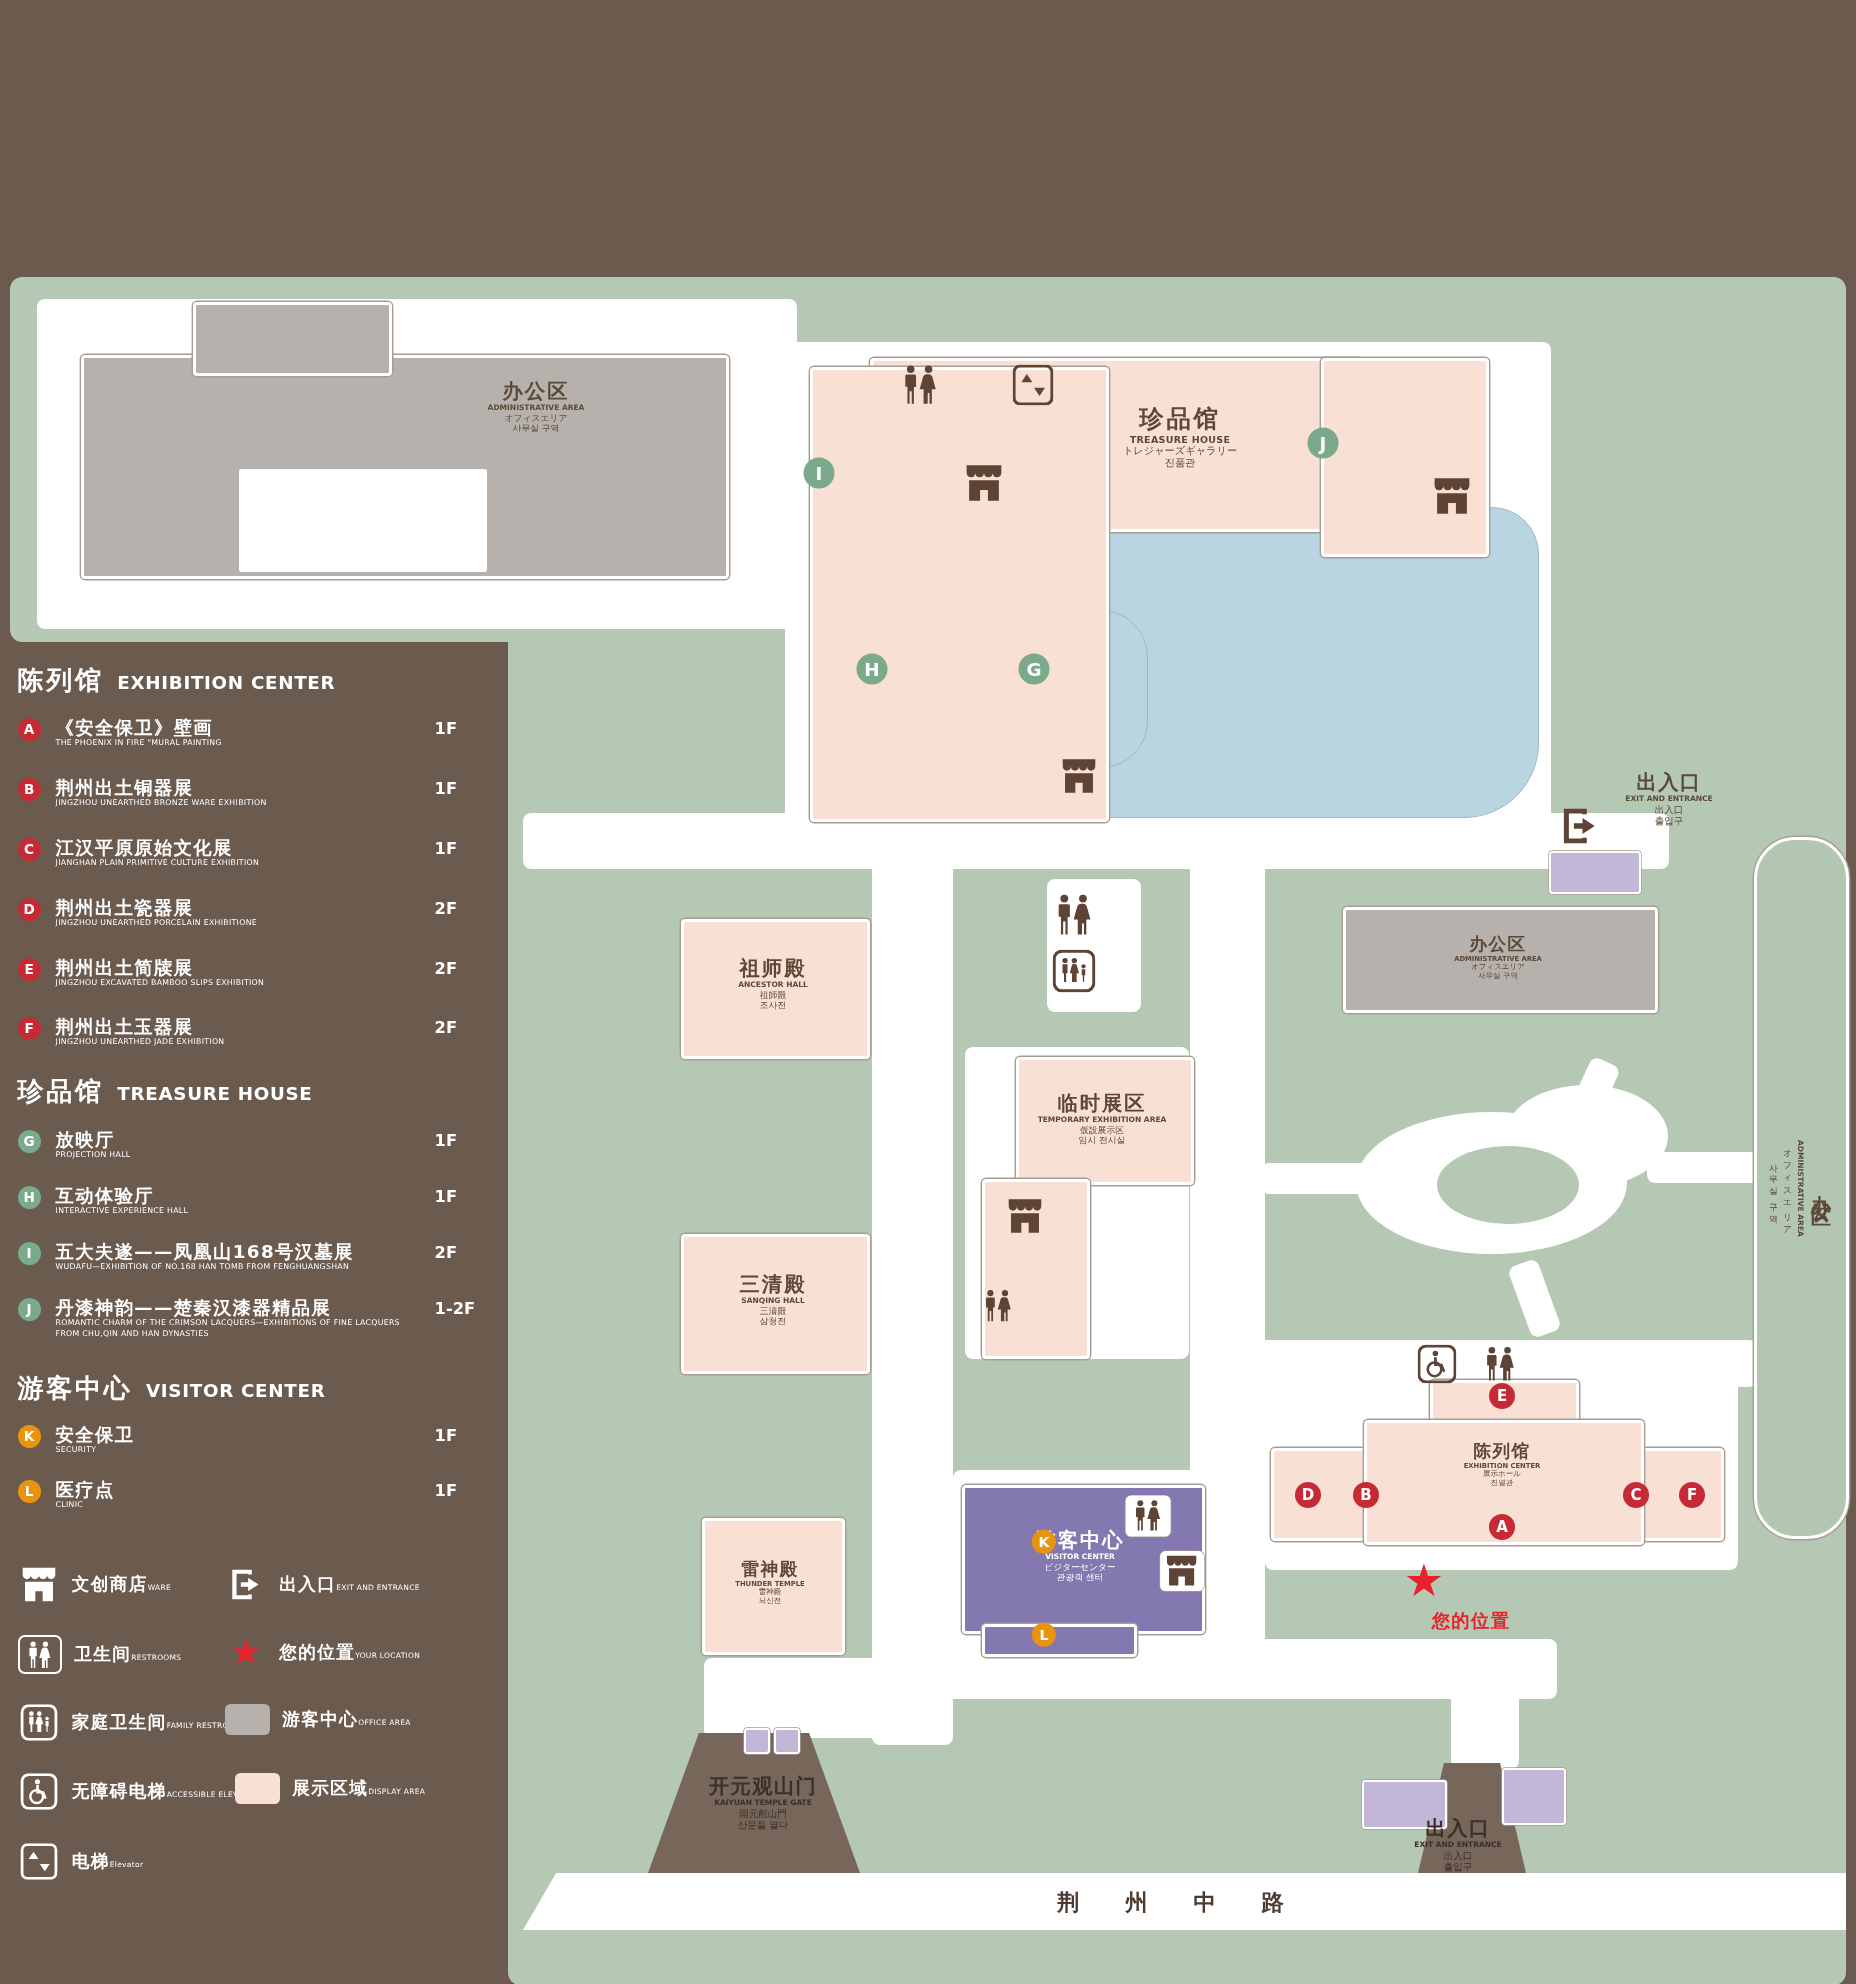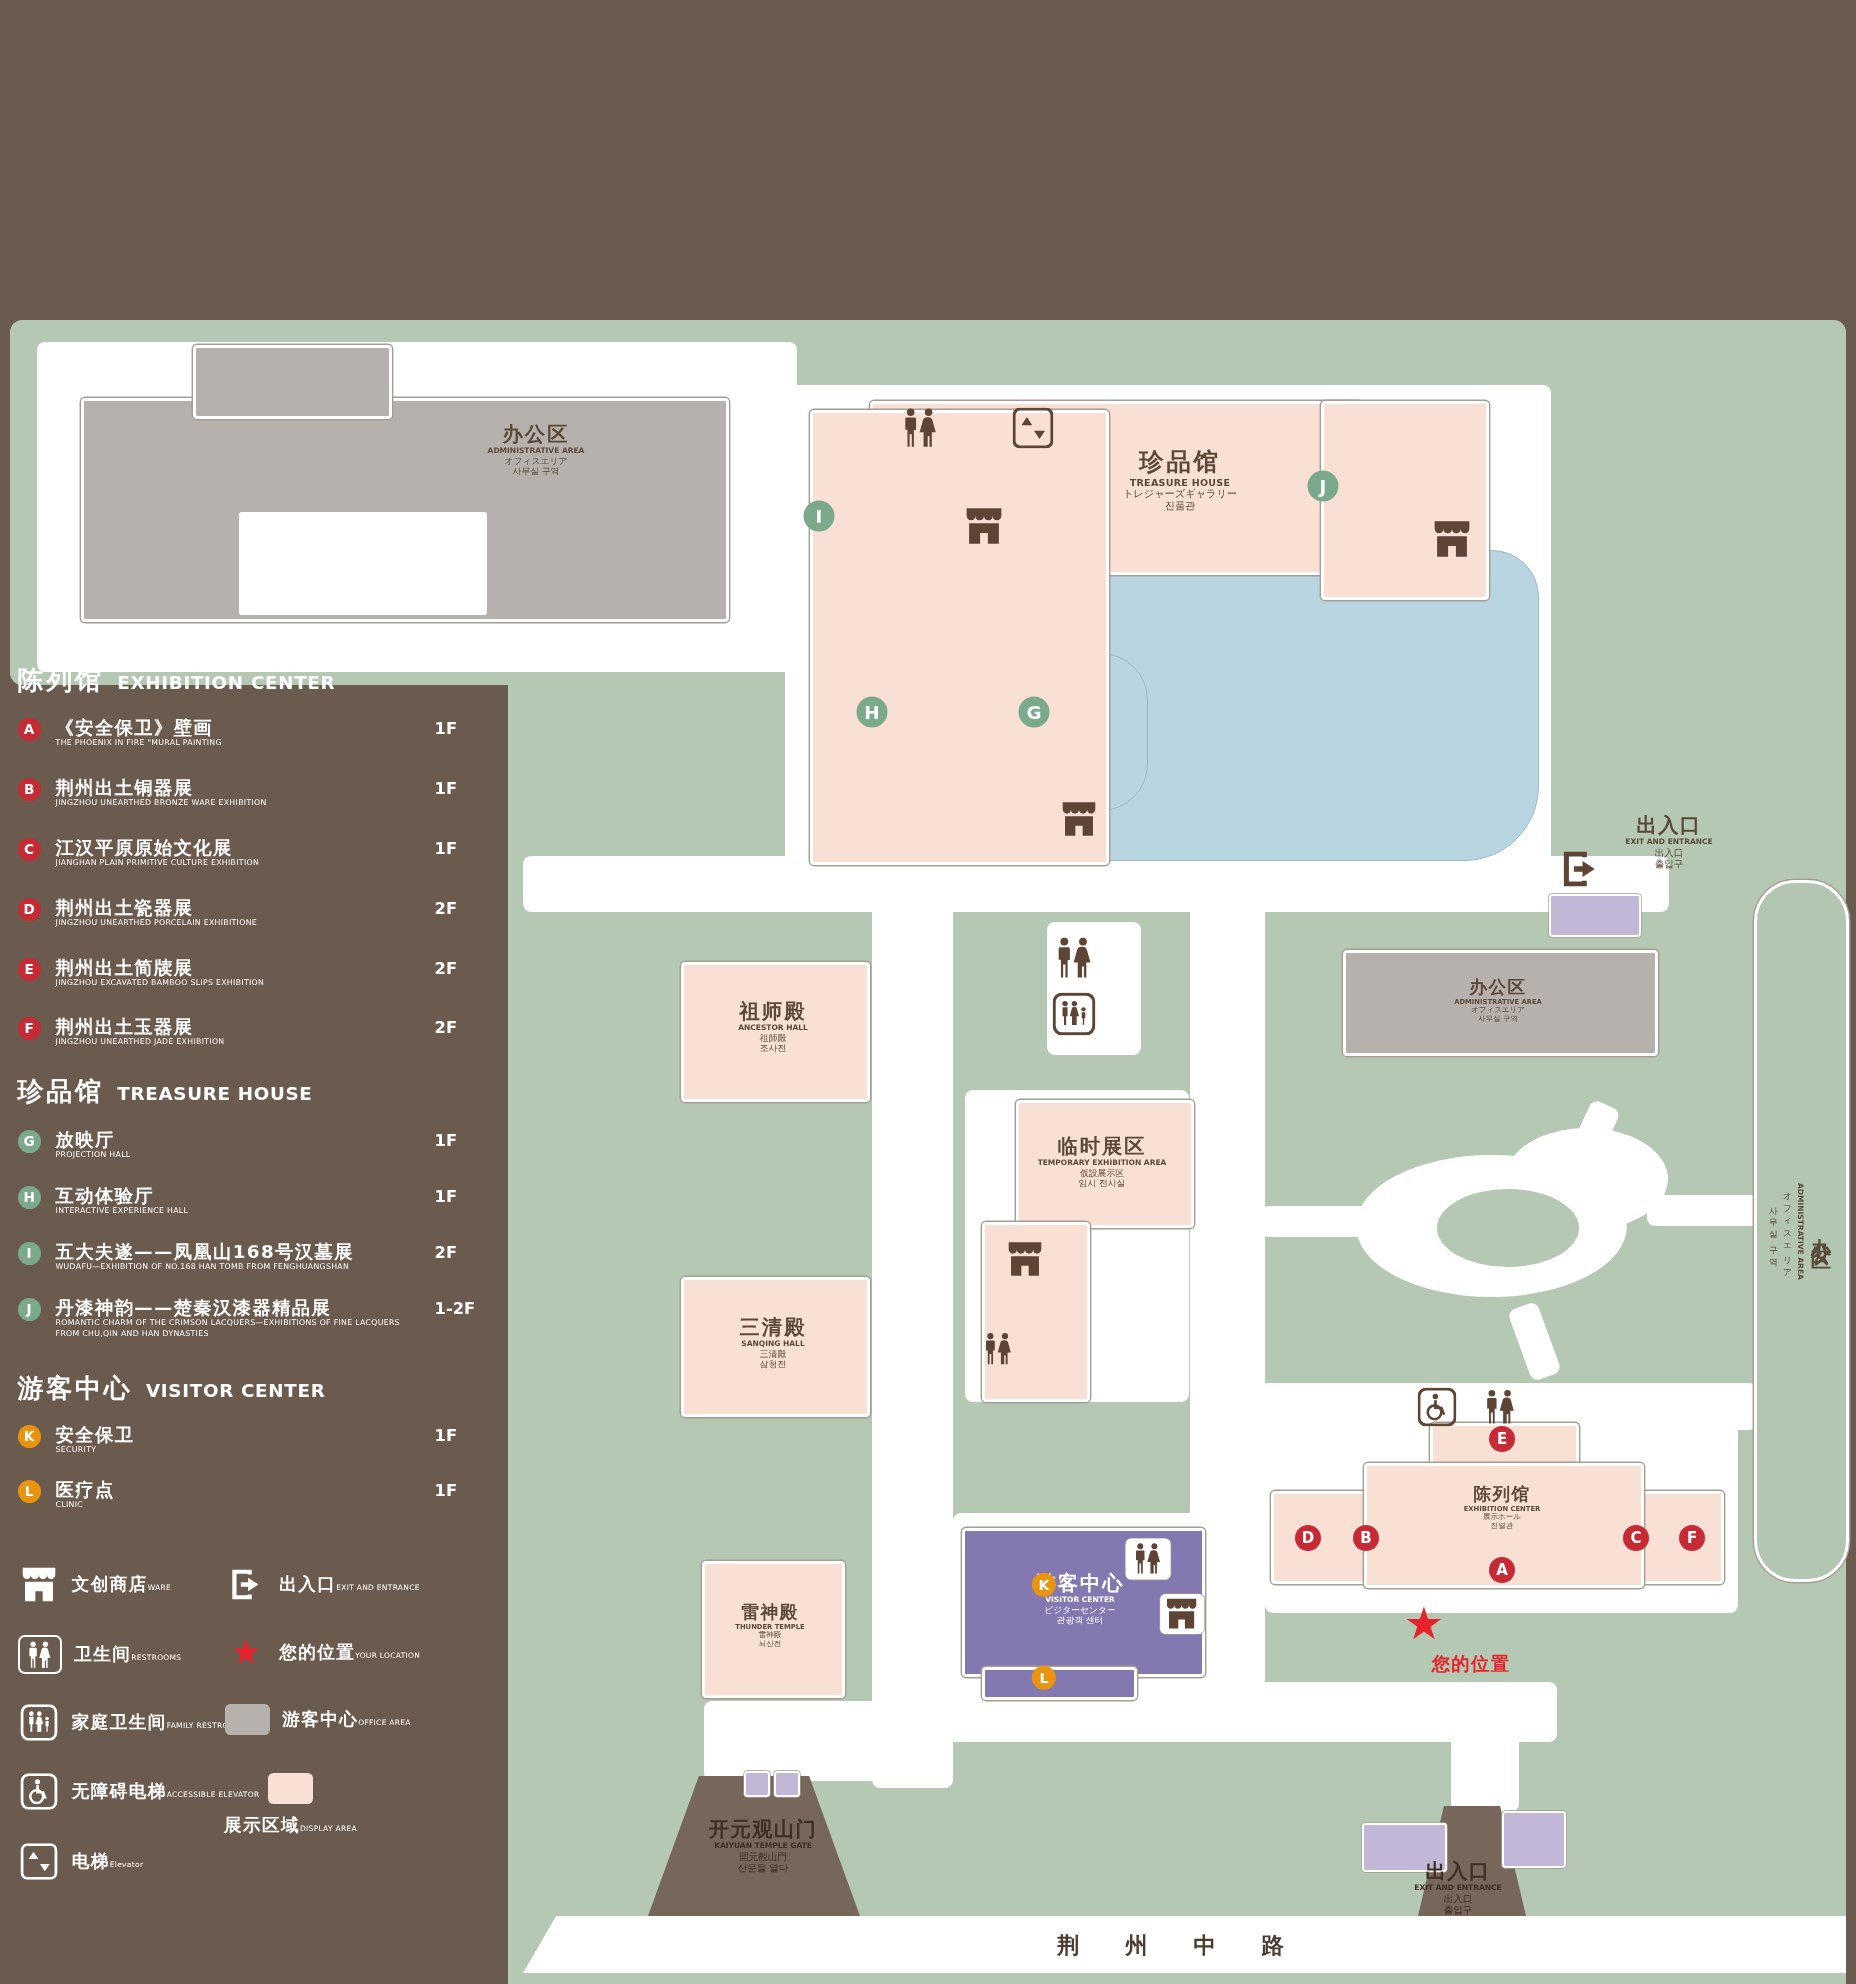--- a/index.html
+++ b/index.html
@@ -130,21 +130,21 @@
     <symbol id="i-exit" viewBox="0 0 24 24">
       <path d="M3 2.4h12.8v3h-2.6V5H5.8v14h7.4v-.4h2.6v3H3z"></path>
       <path d="M13.4 7.6l6.8 4.4-6.8 4.4v-2.9H8.6v-3h4.8z"></path>
     </symbol>
   </defs>
 </svg>
 
 <div class="canvas">
 
 
-  <div class="abs" style="left:0;top:0;width:1857px;height:1496px;margin-top:43px;">
+  <div class="abs" style="left:0;top:0;width:1857px;height:1496px;">
 
     <div class="g" style="left:10.2px;top:277px;width:849px;height:365px;"></div>
     <div class="g" style="left:508px;top:277px;width:1338px;height:1708px;"></div>
 
     <div class="w" style="left:37px;top:299px;width:760px;height:330px;"></div>
     <div class="w" style="left:785px;top:342px;width:766px;height:486px;"></div>
     <div class="w" style="left:523px;top:813px;width:1146px;height:56px;"></div>
     <div class="w" style="left:872px;top:860px;width:81px;height:885px;"></div>
     <div class="w" style="left:1190px;top:860px;width:75px;height:785px;"></div>
     <div class="w" style="left:1190px;top:1340px;width:567px;height:47px;"></div>
@@ -512,21 +512,21 @@
       <span><span class="sym-zh">游客中心</span><span class="sym-en">OFFICE AREA</span></span>
     </div>
     <div class="sym-row" style="left:17.6px;top:1773px;">
       <span class="sym-ic">
           <svg viewBox="0 0 62 54" width="42" height="37">
             <use href="#i-access"></use>
           </svg>
         </span>
       <span><span class="sym-zh">无障碍电梯</span><span class="sym-en">ACCESSIBLE ELEVATOR</span></span>
     </div>
-    <div class="sym-row" style="left:224px;top:1773px;flex-direction:column;">
+    <div class="sym-row" style="left:235px;top:1773px;">
       <span class="swatch sw-pink"></span>
       <span><span class="sym-zh">展示区域</span><span class="sym-en">DISPLAY AREA</span></span>
     </div>
     <div class="sym-row" style="left:17.6px;top:1843px;">
       <span class="sym-ic">
           <svg viewBox="0 0 62 54" width="42" height="37">
             <use href="#i-elev"></use>
           </svg>
         </span>
       <span><span class="sym-zh">电梯</span><span class="sym-en">Elevator</span></span>

